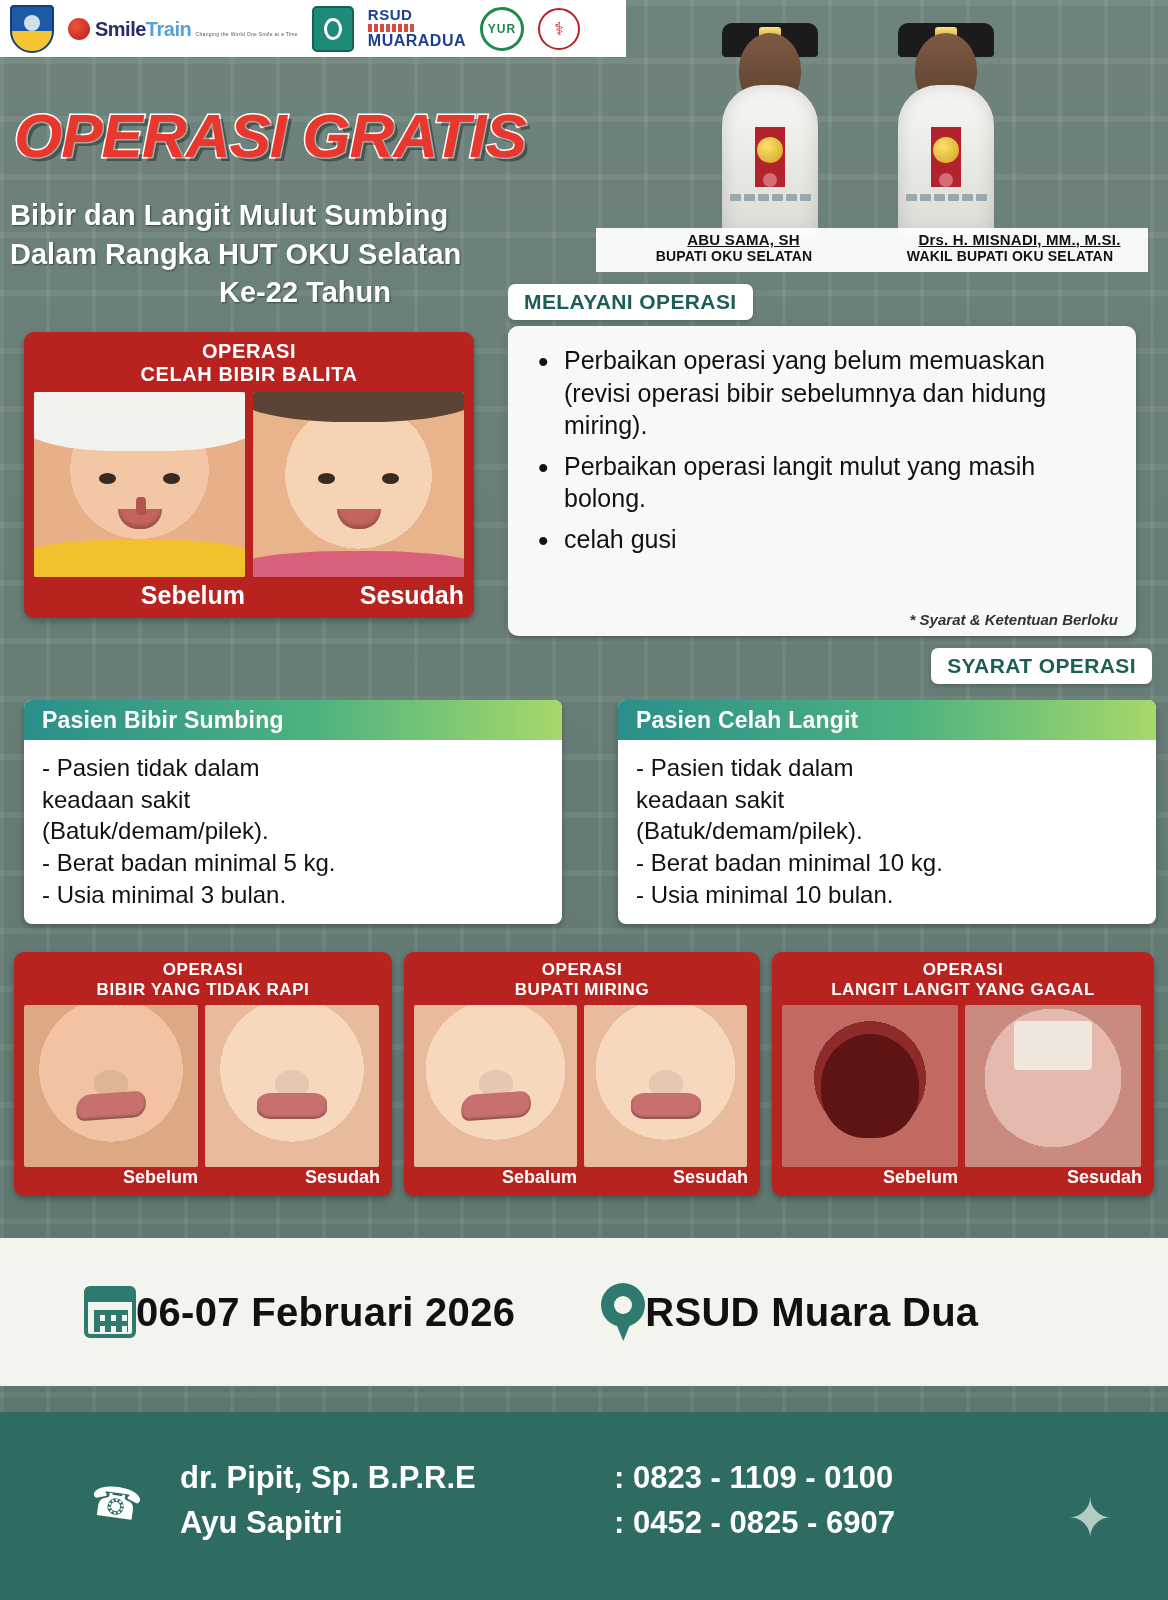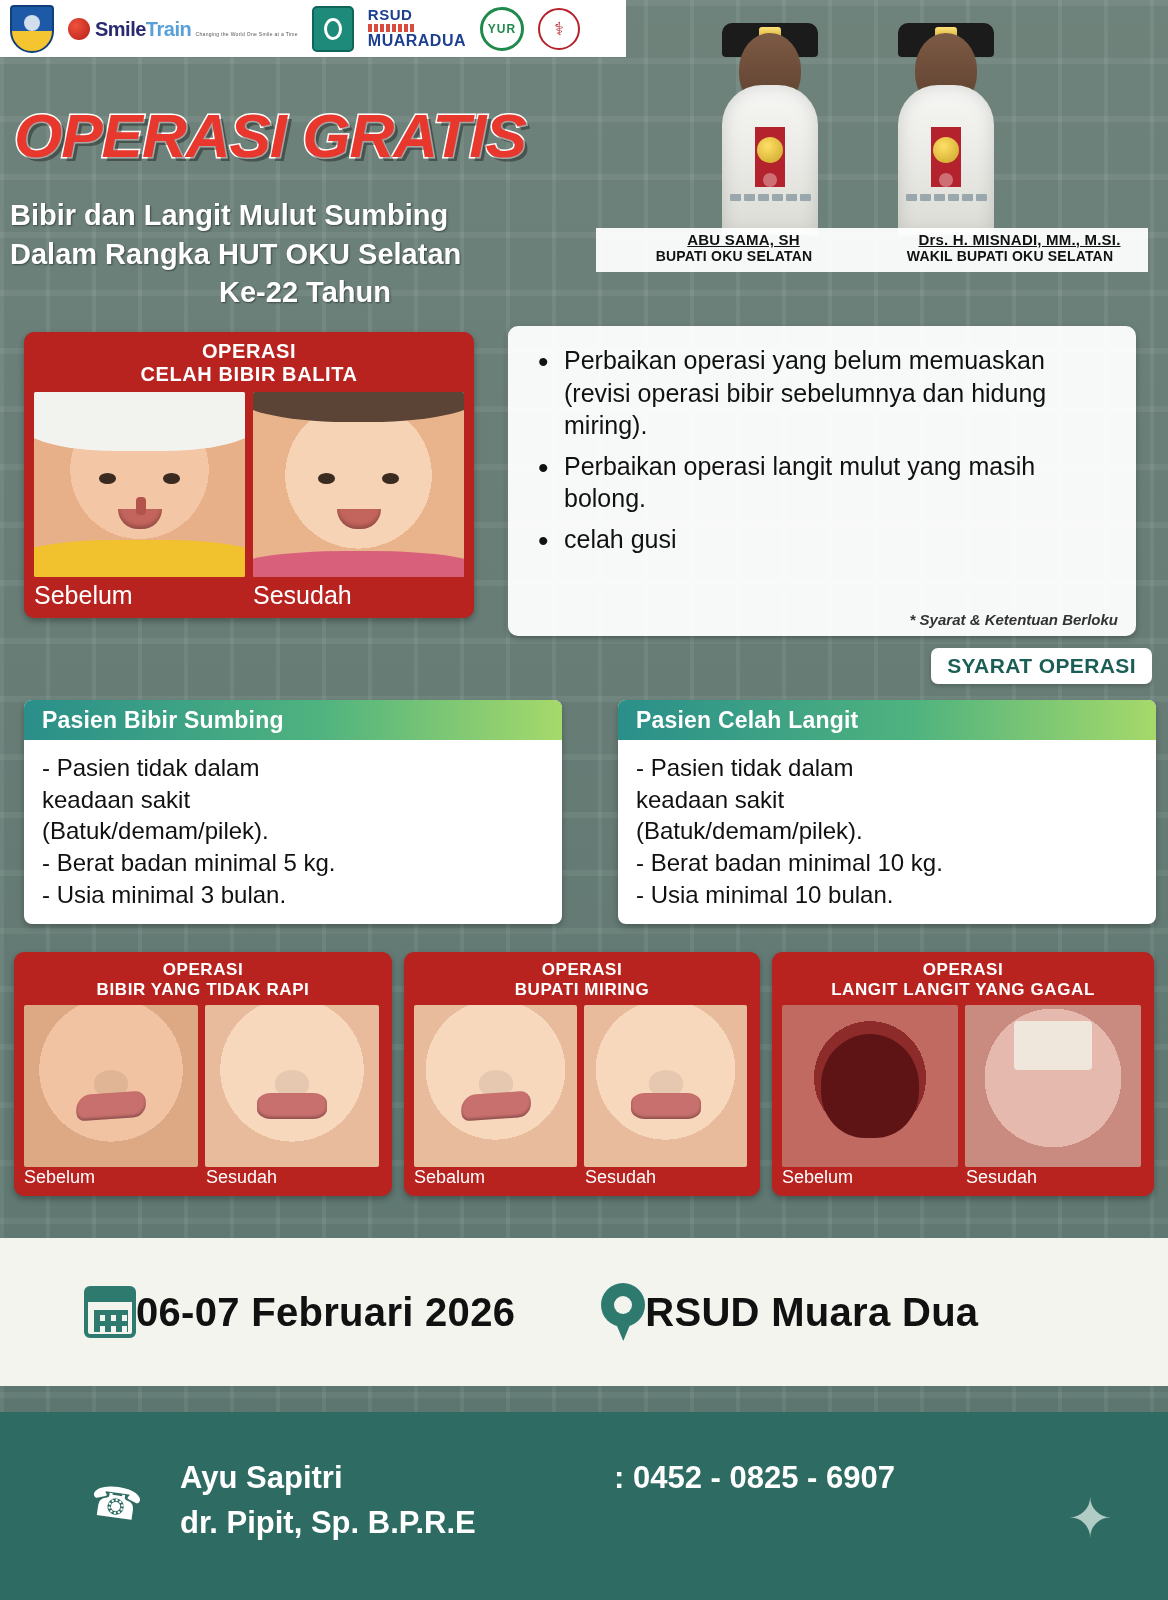--- a/index.html
+++ b/index.html
@@ -184,21 +184,21 @@
     box-shadow: 0 3px 6px rgba(0,0,0,.3);
   }
   .card-red .hd {
     text-align: center; color: #fff; font-weight: bold;
     letter-spacing: .6px; line-height: 1.15;
   }
   .card-red .pair { display: flex; gap: 8px; margin-top: 6px; }
   .card-red .ph { position: relative; overflow: hidden; border-radius: 2px; }
   .card-red .lbls { display: flex; gap: 8px; }
   .card-red .lbls span {
-    color: #fff; font-weight: normal; text-align: left;
+    color: #fff; font-weight: bold; text-align: right;
   }
 
   .balita { left: 24px; top: 332px; width: 450px; }
   .balita .hd { font-size: 20px; }
   .balita .pair .ph { width: 213px; height: 185px; }
   .balita .lbls { margin-top: 4px; }
   .balita .lbls span { width: 213px; font-size: 25px; }
 
   
   .face { position: absolute; inset: 0; }
@@ -458,20 +458,21 @@
     </div>
   </div>
 
   <div class="title">OPERASI GRATIS</div>
   <div class="subtitle">
     <span>Bibir dan Langit Mulut Sumbing</span><br>
     <span>Dalam Rangka HUT OKU Selatan</span>
     <span class="l3">Ke-22 Tahun</span>
   </div>
 
+  <div class="tag melayani">MELAYANI OPERASI</div>
   <div class="tag syarat">SYARAT OPERASI</div>
 
   <div class="card-red balita">
     <div class="hd">
       <div>OPERASI</div>
       <div>CELAH BIBIR BALITA</div>
     </div>
     <div class="pair">
       <div class="ph">
         <div class="face b1"></div>
@@ -603,21 +604,22 @@
       <div class="pin-icon">
           <span class="pin-tip"></span>
         </div>
       <div class="txt">RSUD Muara Dua</div>
     </div>
   </div>
 
   <div class="footer">
     <div class="phone-icon">☎</div>
     <div class="contact-names">
+      <div>dr. Pipit, Sp. B.P.R.E</div>
       <div>Ayu Sapitri</div>
-      <div>dr. Pipit, Sp. B.P.R.E</div>
     </div>
     <div class="contact-nums">
+      <div>: 0823 - 1109 - 0100</div>
       <div>: 0452 - 0825 - 6907</div>
     </div>
     <div class="sparkle">✦</div>
   </div>
 </div>
 
 </body></html>

